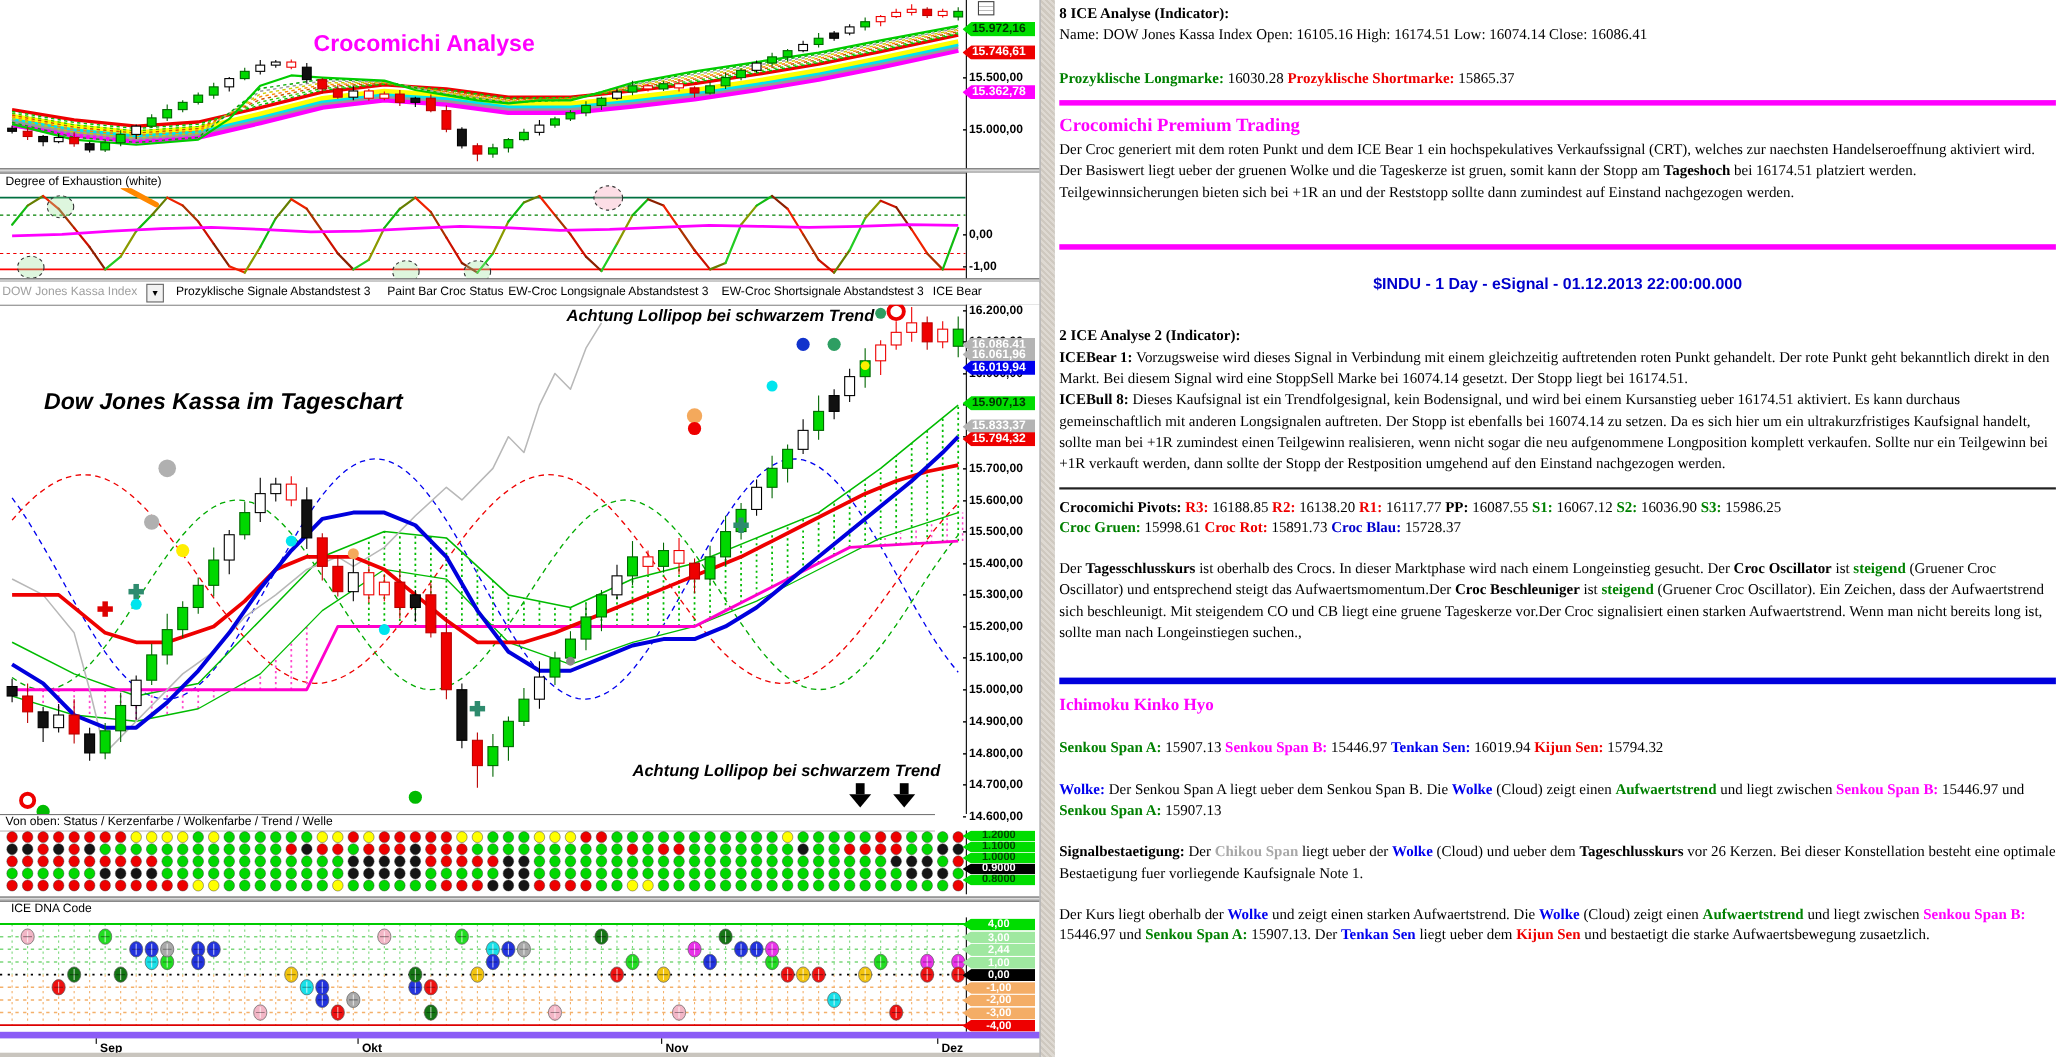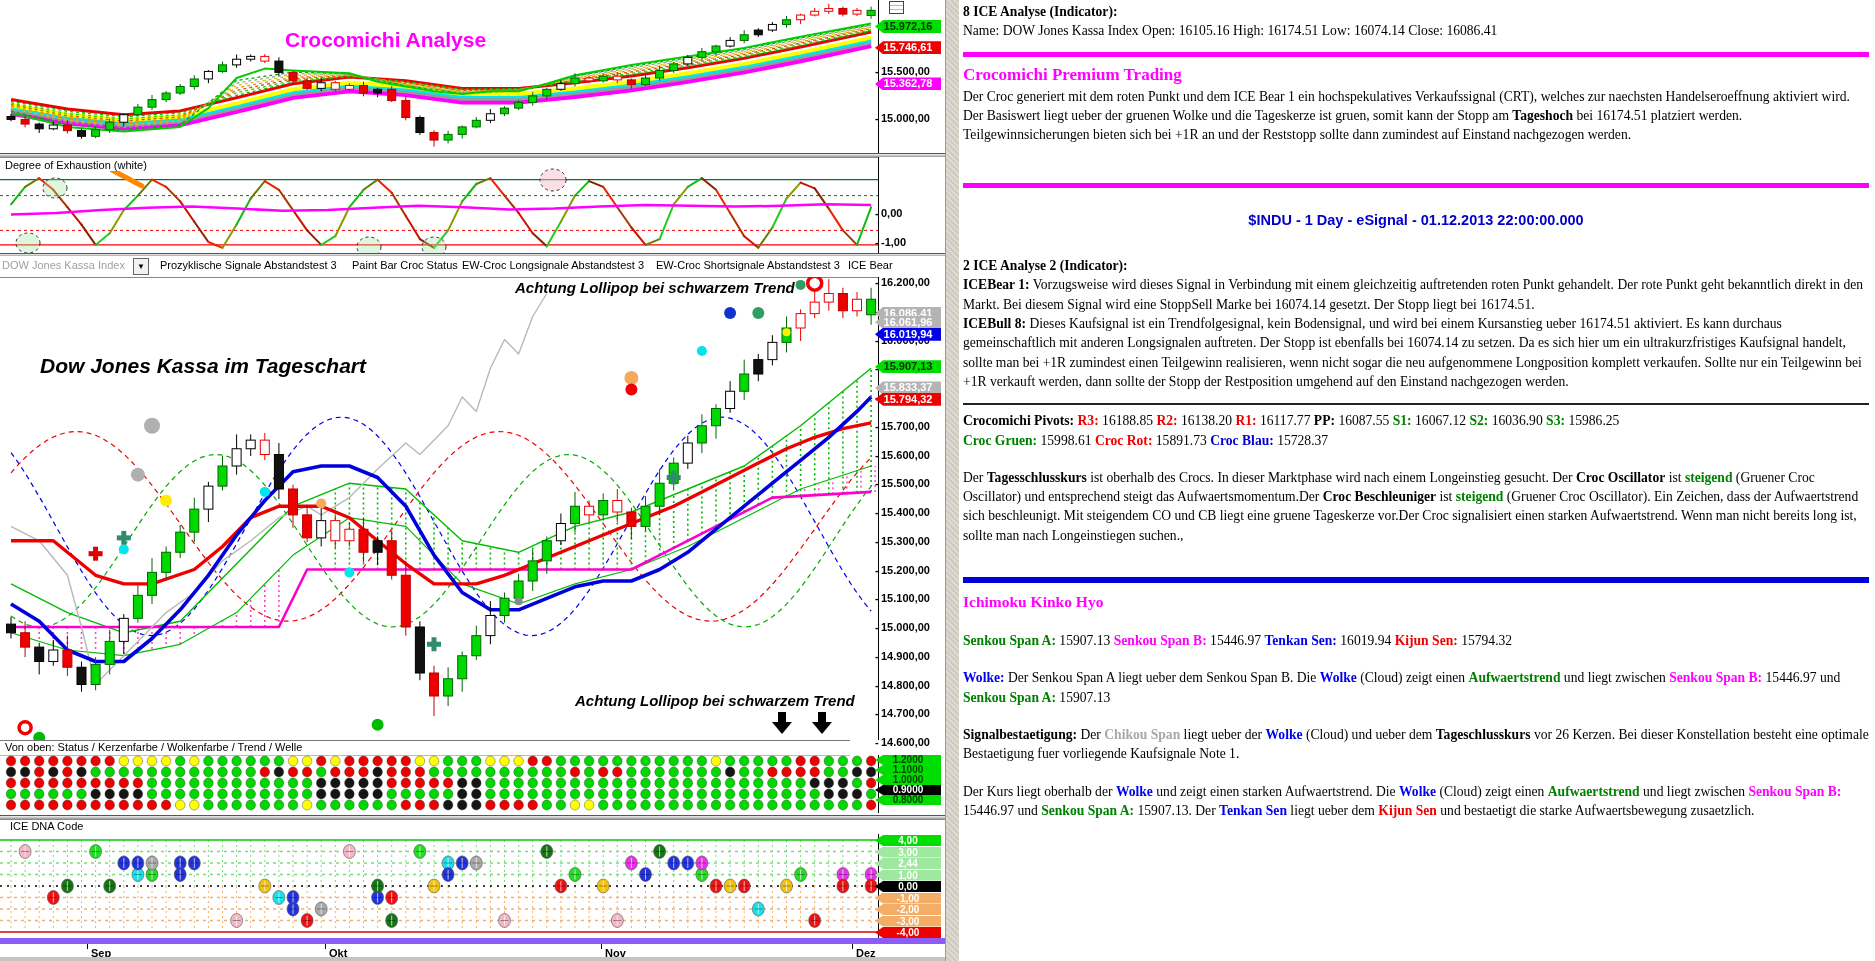--- a/index.html
+++ b/index.html
@@ -1191,20 +1191,21 @@
         <div class="abs" style="left: 856px; top: 3px; font-size: 11px; font-weight: bold;">Dez</div>
       </div>
     <div class="abs" style="left:0;top:957px;width:945px;height:4px;background:#c9c5be;"></div>
   </div>
 
   <div id="scrollstrip"></div>
 
   <div id="text-panel">
     <div class="sec"><span style="font-weight: bold;">8 ICE Analyse (Indicator):</span></div>
     <div class="sec"><span>Name: DOW Jones Kassa Index Open: 16105.16 High: 16174.51 Low: 16074.14 Close: 16086.41</span></div>
+    <div class="sec" style="margin-top:20px;"><span style="font-weight: bold; color: rgb(0, 128, 0);">Prozyklische Longmarke:</span><span> 16030.28 </span><span style="font-weight: bold; color: rgb(238, 0, 0);">Prozyklische Shortmarke:</span><span> 15865.37</span></div>
     <hr class="hr-bar" style="height:5px;background:#ff00ff;margin-top:11px;">
     <div class="sec" style="margin-top:6px;font-size:17px;"><span style="font-weight: bold; color: rgb(255, 0, 255);">Crocomichi Premium Trading</span></div>
     <div class="sec"><span>Der Croc generiert mit dem roten Punkt und dem ICE Bear 1 ein hochspekulatives Verkaufssignal (CRT), welches zur naechsten Handelseroeffnung aktiviert wird. Der Basiswert liegt ueber der gruenen Wolke und die Tageskerze ist gruen, somit kann der Stopp am </span><span style="font-weight: bold;">Tageshoch</span><span> bei 16174.51 platziert werden. Teilgewinnsicherungen bieten sich bei +1R an und der Reststopp sollte dann zumindest auf Einstand nachgezogen werden.</span></div>
     <hr class="hr-bar" style="height:5px;background:#ff00ff;margin-top:38px;">
     <div class="sec center" style="margin-top:22px;font-size:14.5px;font-family:'Liberation Sans',sans-serif;"><span style="font-weight: bold; color: rgb(0, 0, 204);">$INDU - 1 Day - eSignal - 01.12.2013 22:00:00.000</span></div>
     <div class="sec" style="margin-top:26px;"><span style="font-weight: bold;">2 ICE Analyse 2 (Indicator):</span></div>
     <div class="sec"><span style="font-weight: bold;">ICEBear 1:</span><span> Vorzugsweise wird dieses Signal in Verbindung mit einem gleichzeitig auftretenden roten Punkt gehandelt. Der rote Punkt geht bekanntlich direkt in den Markt. Bei diesem Signal wird eine StoppSell Marke bei 16074.14 gesetzt. Der Stopp liegt bei 16174.51.</span><br><span style="font-weight: bold;">ICEBull 8:</span><span> Dieses Kaufsignal ist ein Trendfolgesignal, kein Bodensignal, und wird bei einem Kursanstieg ueber 16174.51 aktiviert. Es kann durchaus gemeinschaftlich mit anderen Longsignalen auftreten. Der Stopp ist ebenfalls bei 16074.14 zu setzen. Da es sich hier um ein ultrakurzfristiges Kaufsignal handelt, sollte man bei +1R zumindest einen Teilgewinn realisieren, wenn nicht sogar die neu aufgenommene Longposition komplett verkaufen. Sollte nur ein Teilgewinn bei +1R verkauft werden, dann sollte der Stopp der Restposition umgehend auf den Einstand nachgezogen werden.</span></div>
     <hr class="hr-bar" style="height:2px;background:#222;margin-top:12px;">
     <div class="sec" style="margin-top:6px;"><span style="font-weight: bold;">Crocomichi Pivots: </span><span style="font-weight: bold; color: rgb(238, 0, 0);">R3:</span><span> 16188.85 </span><span style="font-weight: bold; color: rgb(238, 0, 0);">R2:</span><span> 16138.20 </span><span style="font-weight: bold; color: rgb(238, 0, 0);">R1:</span><span> 16117.77 </span><span style="font-weight: bold;">PP:</span><span> 16087.55 </span><span style="font-weight: bold; color: rgb(0, 128, 0);">S1:</span><span> 16067.12 </span><span style="font-weight: bold; color: rgb(0, 128, 0);">S2:</span><span> 16036.90 </span><span style="font-weight: bold; color: rgb(0, 128, 0);">S3:</span><span> 15986.25</span><br><span style="font-weight: bold; color: rgb(0, 128, 0);">Croc Gruen:</span><span> 15998.61 </span><span style="font-weight: bold; color: rgb(238, 0, 0);">Croc Rot:</span><span> 15891.73 </span><span style="font-weight: bold; color: rgb(0, 0, 204);">Croc Blau:</span><span> 15728.37</span></div>
     <div class="sec" style="margin-top:18px;"><span>Der </span><span style="font-weight: bold;">Tagesschlusskurs</span><span> ist oberhalb des Crocs. In dieser Marktphase wird nach einem Longeinstieg gesucht. Der </span><span style="font-weight: bold;">Croc Oscillator</span><span> ist </span><span style="font-weight: bold; color: rgb(0, 128, 0);">steigend</span><span> (Gruener Croc Oscillator) und entsprechend steigt das Aufwaertsmomentum.Der </span><span style="font-weight: bold;">Croc Beschleuniger</span><span> ist </span><span style="font-weight: bold; color: rgb(0, 128, 0);">steigend</span><span> (Gruener Croc Oscillator). Ein Zeichen, dass der Aufwaertstrend sich beschleunigt. Mit steigendem CO und CB liegt eine gruene Tageskerze vor.Der Croc signalisiert einen starken Aufwaertstrend. Wenn man nicht bereits long ist, sollte man nach Longeinstiegen suchen.,</span></div>

